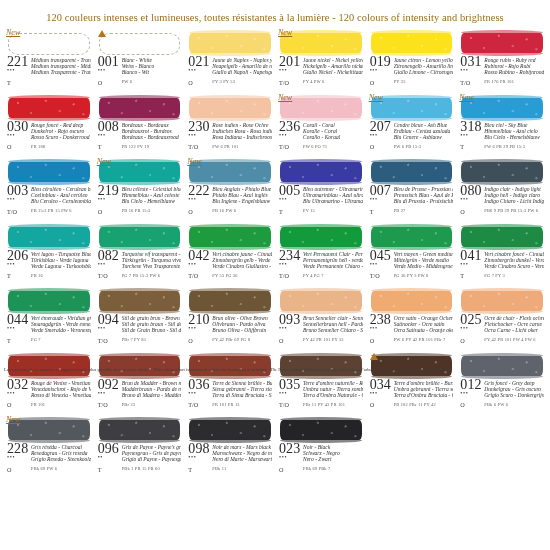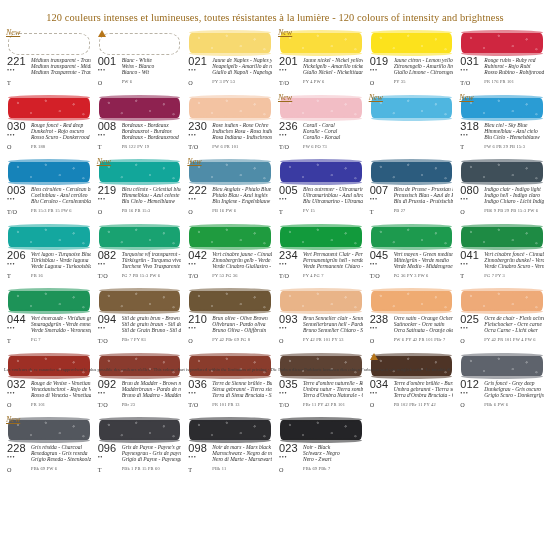--- a/index.html
+++ b/index.html
@@ -90,22 +90,22 @@
   .info{
     display:flex;
     padding:0 2px 0 3px;
     margin-top:1px;
   }
   .code-col{
     width:23px;flex:0 0 23px;
     text-align:left;
   }
   .code{
-    font-family:Liberation Sans, sans-serif;
-    font-size:11px;color:#2b2b2b;line-height:9px;
+    font-family:Liberation Serif, serif;
+    font-size:14px;color:#2b2b2b;line-height:9px;
     letter-spacing:.1px;
   }
   .stars{
     font-size:6px;color:#3a3a3a;line-height:6px;letter-spacing:.6px;
     margin-top:1px;
   }
   .lf{
     font-family:"Liberation Serif", serif;
     font-size:6.2px;color:#3a3a3a;line-height:7px;margin-top:5.5px;
   }
@@ -343,20 +343,33 @@
             <div class="pig">PW 6  PO 73</div>
           </div>
         </div>
       </div>
       <div class="cell">
         <div class="swatch-wrap">
           <span class="new-badge">New</span>
           <div class="swatch" style="background: rgb(79, 182, 224);"></div>
           <div class="grain"></div>
         </div>
+        <div class="info">
+          <div class="code-col">
+            <div class="code">207</div>
+            <div class="stars">•••</div>
+            <div class="lf">O</div>
+          </div>
+          <div class="names">
+            <div class="nm">Cendre bleue - Ash Blue</div>
+            <div class="nm">Erdblau - Ceniza azulada</div>
+            <div class="nm">Blu Cenere - Asblauw</div>
+            <div class="pig">PW 6  PB 15:3</div>
+          </div>
+        </div>
       </div>
       <div class="cell">
         <div class="swatch-wrap">
           <span class="new-badge">New</span>
           <div class="swatch" style="background: rgb(42, 156, 212);"></div>
           <div class="grain"></div>
         </div>
         <div class="info">
           <div class="code-col">
             <div class="code">318</div>

